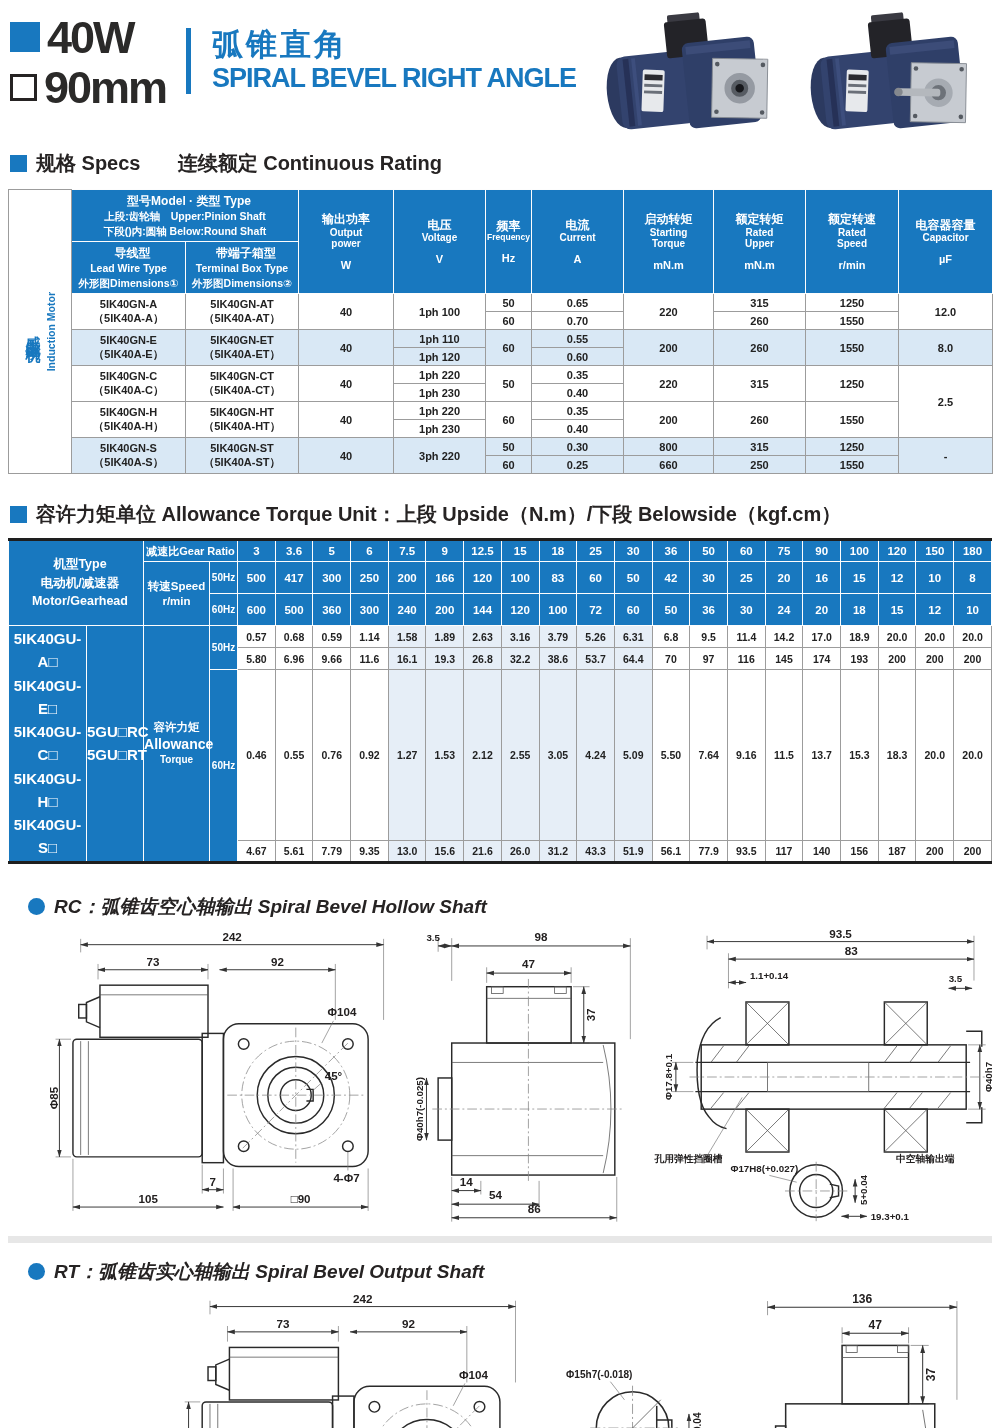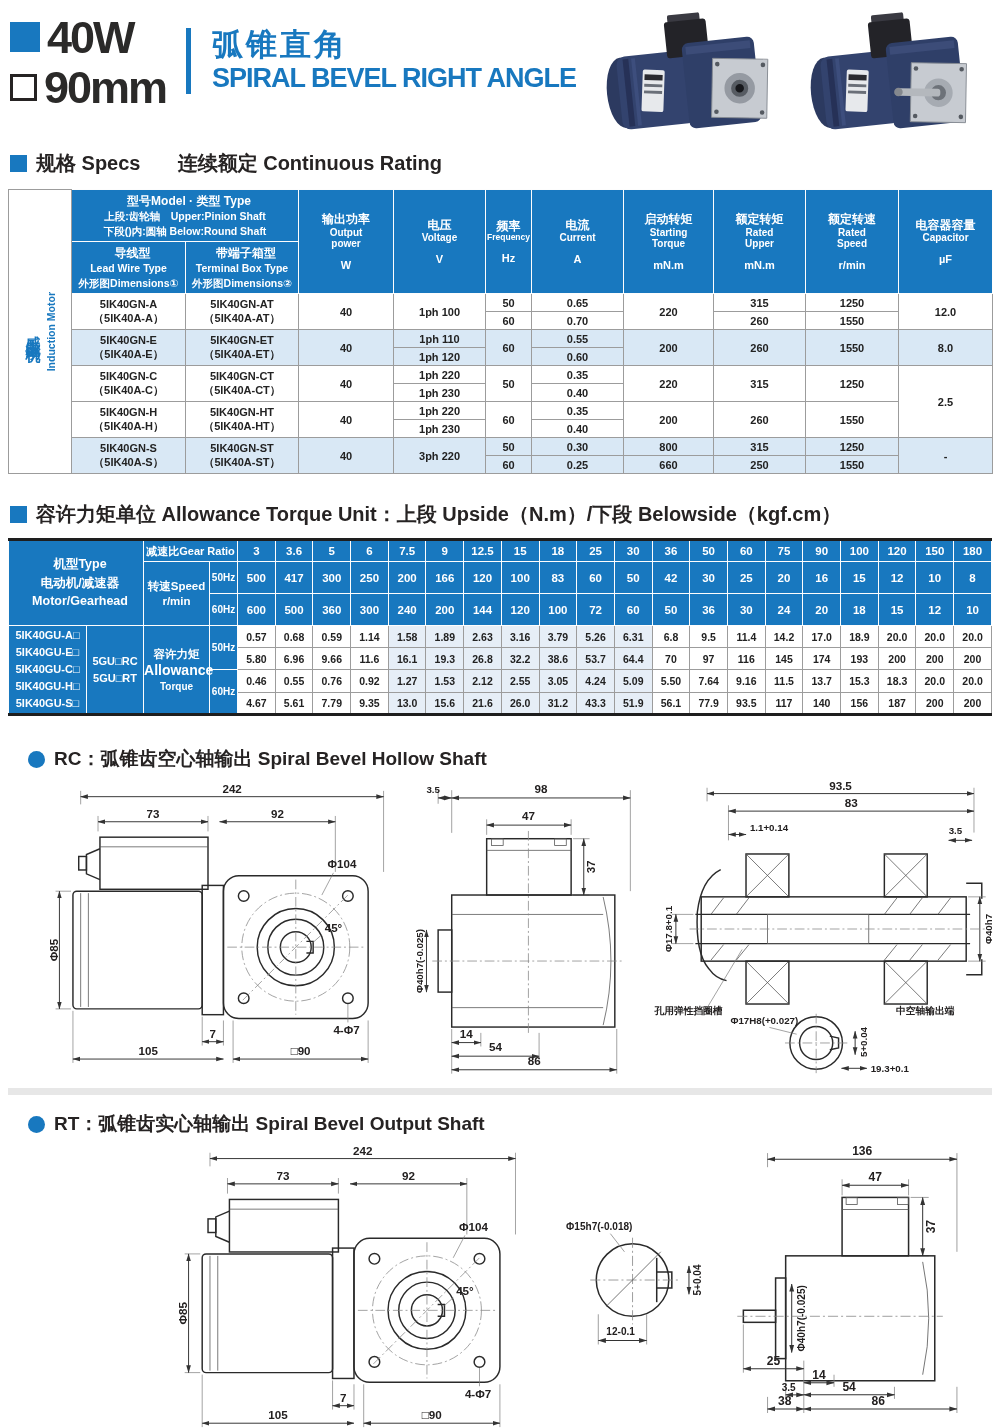--- a/index.html
+++ b/index.html
@@ -21,21 +21,21 @@
   .t-cn{font-size:31px;font-weight:bold;color:var(--accent);letter-spacing:3px;line-height:1.1;}
   .t-en{font-size:27px;font-weight:bold;color:var(--accent);letter-spacing:-1px;line-height:1.2;}
   .photos{margin-left:auto;display:flex;gap:4px;padding-right:2px;}
 
   
   .sect{display:flex;align-items:center;gap:9px;margin:0 0 0 2px;}
   .sq-s{width:17px;height:17px;background:var(--accent);flex:0 0 auto;}
   .dot{width:17px;height:17px;border-radius:50%;background:var(--accent);flex:0 0 auto;}
   .sect .t{font-size:20px;font-weight:bold;color:#262323;}
   .sect .t .gap{display:inline-block;width:26px;}
-  .rc-rt{margin-left:20px;}
+  .rc-rt{margin-left:20px;font-style:italic;}
 
   
   table{border-collapse:collapse;table-layout:fixed;width:984px;margin:0 auto;}
   table.spec{border:1.5px solid #8a8a8a;}
   .spec th{background:var(--accent);color:#fff;border:1px solid #fdfdfd;font-weight:bold;
            font-size:11px;padding:1px 0;vertical-align:middle;}
   .spec td{border:1px solid #9c9c9c;text-align:center;font-size:11px;font-weight:bold;
            padding:0;height:18px;color:#222;}
   .spec tr.alt td{background:var(--rowblue);}
   .spec td.side{background:#fff;}
@@ -56,21 +56,21 @@
   
   table.tq{border-top:3px solid #1e1e1e;border-bottom:3px solid #1e1e1e;
            border-left:1px solid #555;border-right:1px solid #555;}
   .tq th,.tq td.hcell{background:var(--accent);color:#fff;border:1px solid #fdfdfd;
            font-weight:bold;font-size:11.5px;padding:1px 0;text-align:center;vertical-align:middle;}
   .tq td{border:1px solid #9c9c9c;text-align:center;font-weight:bold;font-size:10.5px;
          height:22px;padding:0;color:#222;background:#fff;}
   .tq td.tint{background:var(--tint);}
   .tq th.tl{text-align:left;padding-left:8px;font-size:12.5px;}
   .tq th.tl div{line-height:1.5;text-align:center;}
-  .tq td.mo{font-size:11px;}
+  .tq td.mo{font-size:15px;}
   .tq td.mo div{line-height:1.55;text-align:center;}
   .tq .al div{line-height:1.3;}
 
   
   .rcrow{display:flex;align-items:flex-start;gap:8px;padding-left:36px;margin-top:6px;}
   .rtrow{display:flex;align-items:flex-start;gap:20px;padding-left:165px;margin-top:4px;}
   svg text.d{font:bold 12px "Liberation Sans","DejaVu Sans",sans-serif;fill:#232020;}
   svg text.s{font:bold 10px "Liberation Sans","DejaVu Sans",sans-serif;fill:#232020;}
   svg .out{stroke:#2a2a2a;stroke-width:1.5;fill:none;}
   svg .thin{stroke:#555;stroke-width:.8;fill:none;}

